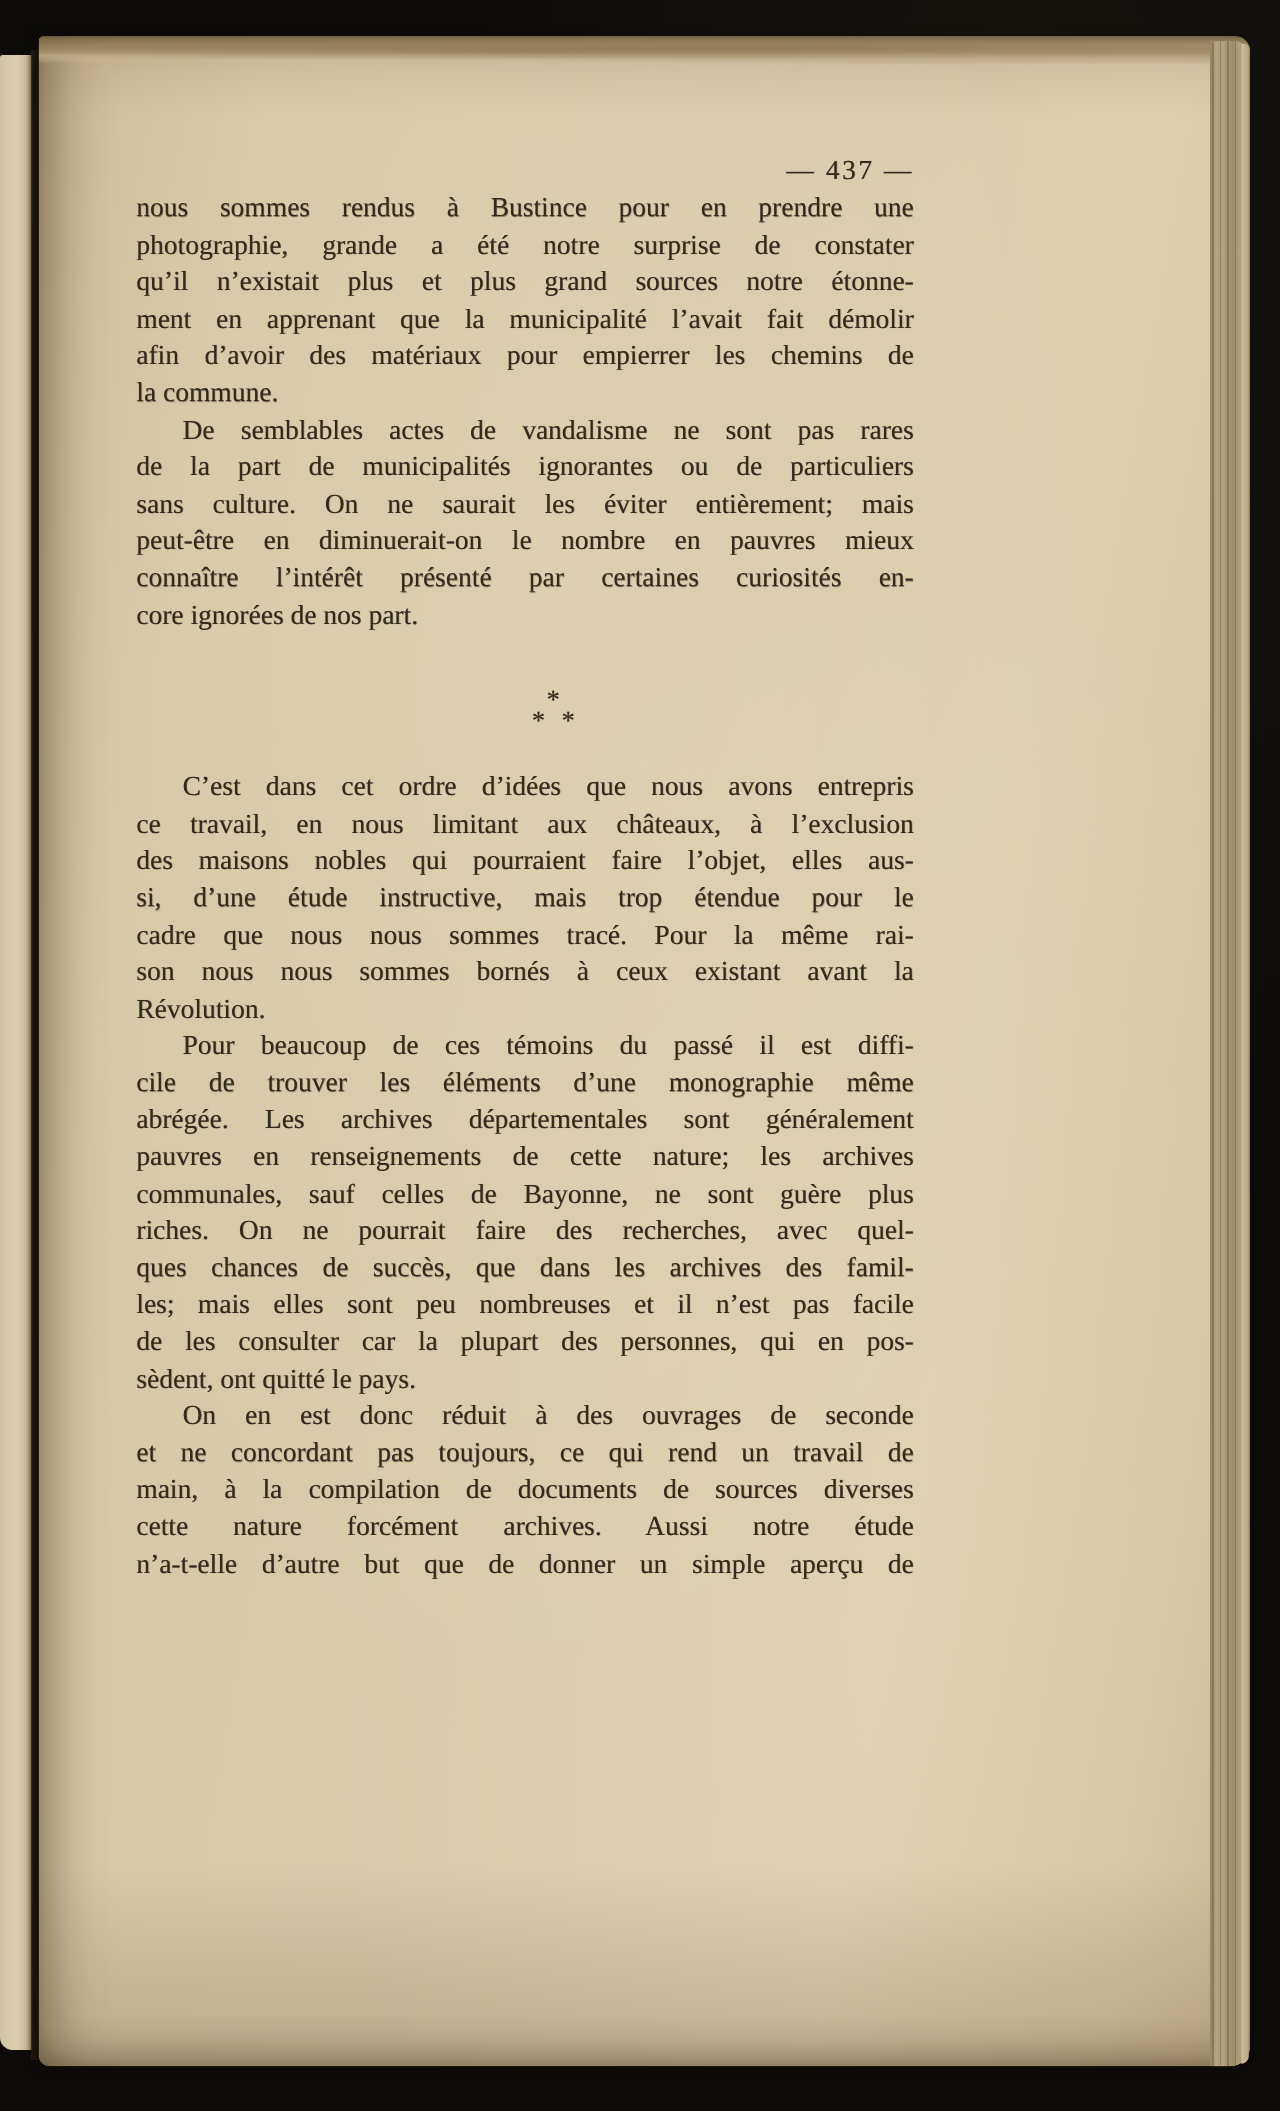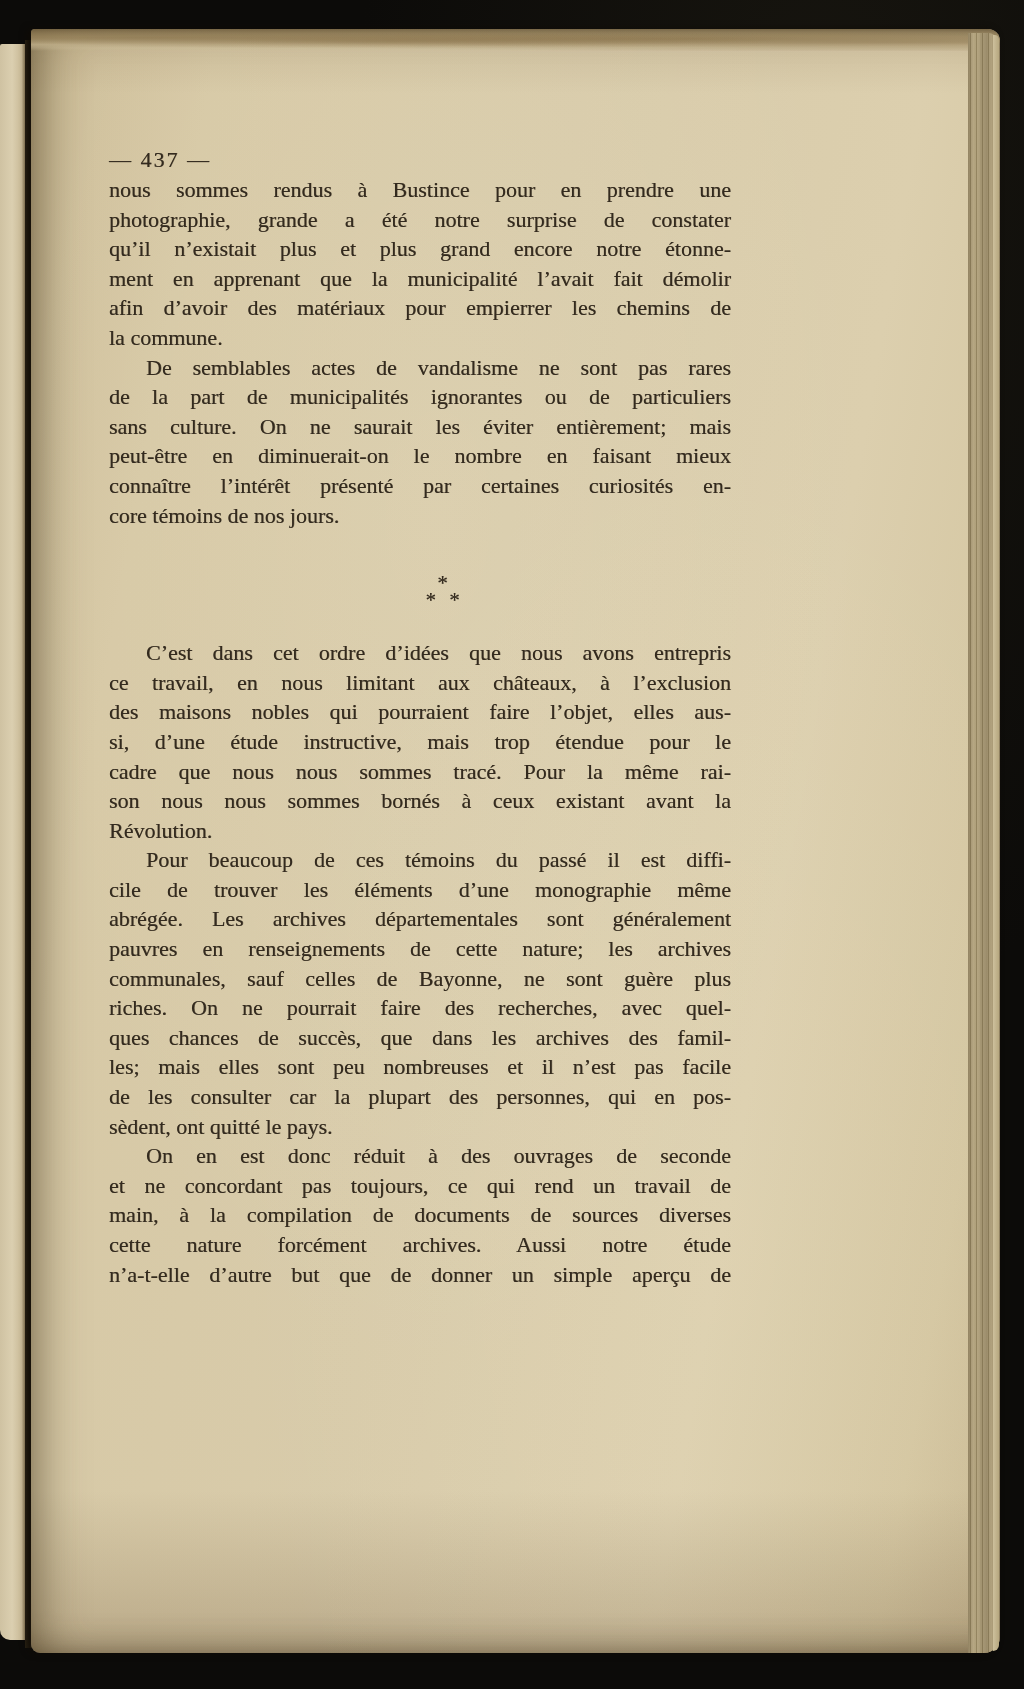--- a/index.html
+++ b/index.html
@@ -48,21 +48,21 @@
       linear-gradient(90deg, rgba(60,45,25,0.30) 0%, rgba(60,45,25,0.05) 20%, rgba(60,45,25,0.25) 55%, rgba(60,45,25,0.10) 78%, rgba(60,45,25,0.35) 100%),
       repeating-linear-gradient(90deg,#b9aa84 0 2px,#9c8d67 2px 3px,#c1b28c 3px 6px),
       #b3a47e;}
   .edge-lip{position:absolute;right:1px;top:6px;bottom:2px;width:6px;
     border-radius:0 10px 14px 0;background:linear-gradient(90deg,#cdc09c,#b6a780);}
 
   
   .text-block{position:absolute;left:78px;top:0;width:622px;color:#332a1e;
     font-size:22px;line-height:29.6px;
     text-shadow:0.4px 0.3px 0.6px rgba(51,42,30,0.55);}
-  .page-number{margin-top:116px;text-align:left;line-height:30px;letter-spacing:2px;}
+  .page-number{margin-top:92px;text-align:right;line-height:30px;letter-spacing:2px;}
   .para{margin:0;}
   .p1{}
   .p3{margin-top:29px;}
   .line{text-align:justify;text-align-last:justify;}
   .line.last{text-align-last:left;}
   .line.ind{padding-left:37px;}
   .asterism{margin-top:45px;text-align:center;padding-left:46px;
     font-size:21px;letter-spacing:1px;}
   .asterism .a1{line-height:16px;}
   .asterism .a2{line-height:18px;word-spacing:6px;}
@@ -78,33 +78,33 @@
     <div class="deckle-top"></div>
     <div class="edge-stack"></div>
     <div class="edge-lip"></div>
 
     <div class="text-block">
       <div class="page-number">— 437 —</div>
 
       <div class="para p1">
         <div class="line">nous sommes rendus à Bustince pour en prendre une</div>
         <div class="line">photographie, grande a été notre surprise de constater</div>
-        <div class="line">qu’il n’existait plus et plus grand encore notre étonne-</div>
+        <div class="line">qu’il n’existait plus et plus grand sources notre étonne-</div>
         <div class="line">ment en apprenant que la municipalité l’avait fait démolir</div>
         <div class="line">afin d’avoir des matériaux pour empierrer les chemins de</div>
         <div class="line last">la commune.</div>
       </div>
 
       <div class="para">
         <div class="line ind">De semblables actes de vandalisme ne sont pas rares</div>
         <div class="line">de la part de municipalités ignorantes ou de particuliers</div>
         <div class="line">sans culture. On ne saurait les éviter entièrement; mais</div>
-        <div class="line">peut-être en diminuerait-on le nombre en faisant mieux</div>
+        <div class="line">peut-être en diminuerait-on le nombre en pauvres mieux</div>
         <div class="line">connaître l’intérêt présenté par certaines curiosités en-</div>
-        <div class="line last">core témoins de nos jours.</div>
+        <div class="line last">core ignorées de nos part.</div>
       </div>
 
       <div class="asterism">
         <div class="a1">*</div>
         <div class="a2">* *</div>
       </div>
 
       <div class="para p3">
         <div class="line ind">C’est dans cet ordre d’idées que nous avons entrepris</div>
         <div class="line">ce travail, en nous limitant aux châteaux, à l’exclusion</div>

